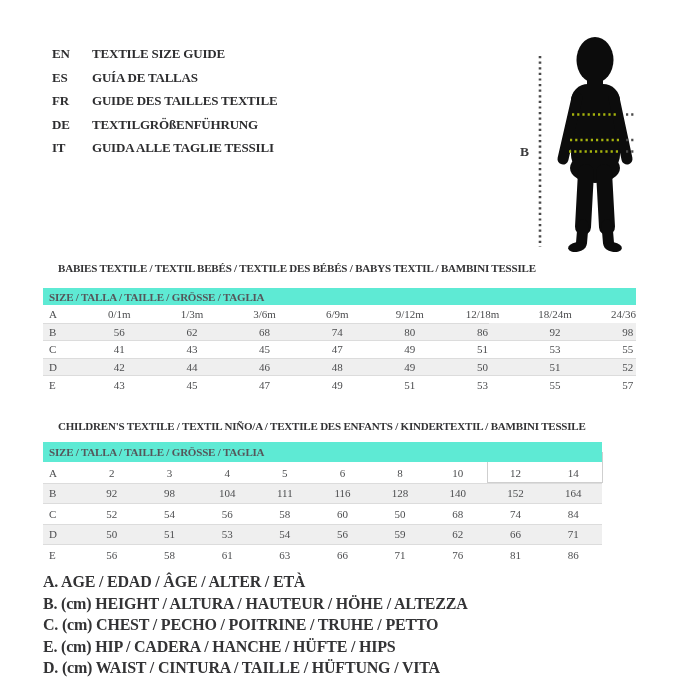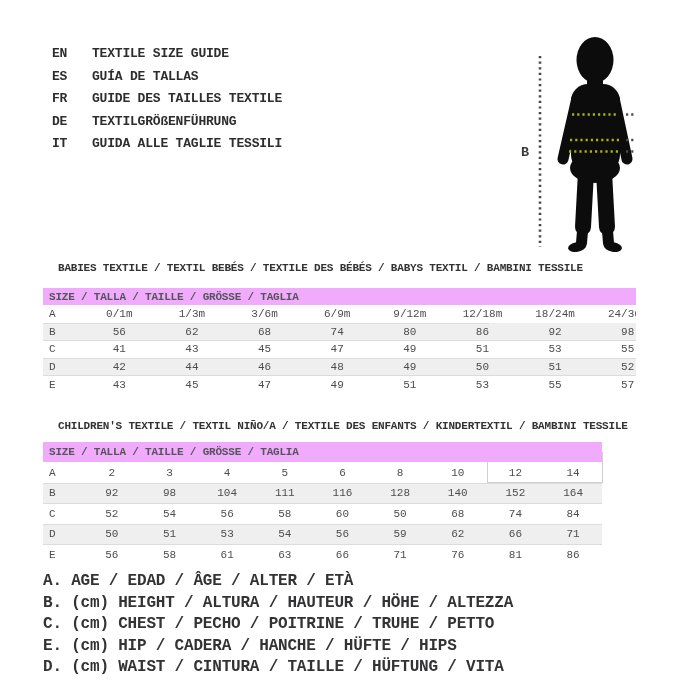--- a/index.html
+++ b/index.html
@@ -1,36 +1,36 @@
 <!DOCTYPE html>
 <html><head>
 <meta charset="utf-8">
 <style>
   html,body{margin:0;padding:0;background:#ffffff;}
   .canvas{
     position:relative;width:636px;height:700px;background:#ffffff;overflow:hidden;
-    font-family:Liberation Mono, monospace;color:#3a3a3c;
+    font-family:Liberation Serif, serif;color:#3a3a3c;
   }
   
   .langs{position:absolute;left:52px;top:46px;display:grid;grid-template-columns:40px auto;
     row-gap:7.5px;font-size:13px;font-weight:700;letter-spacing:-0.2px;color:#2d2d2f;}
   .langs .code{white-space:nowrap;}
   .langs .label{white-space:nowrap;}
   
   .figure{position:absolute;left:488px;top:20px;width:210px;height:240px;}
   
   .sec-title{position:absolute;left:58px;font-size:11px;font-weight:700;
     letter-spacing:-0.2px;color:#333335;white-space:nowrap;}
   
   .tblwrap{position:absolute;left:43px;}
   table{border-collapse:collapse;table-layout:fixed;}
   .tbl-babies{width:621px;}
   .tbl-children{width:559px;}
   td{font-size:11px;color:#4c4d4f;text-align:center;padding:0;position:relative;z-index:2;}
-  td.hdr{background:#f0abfc;color:#55565a;font-weight:700;text-align:left;
+  td.hdr{background:#5eead4;color:#55565a;font-weight:700;text-align:left;
     padding-left:6px;font-size:11px;letter-spacing:-0.2px;border-bottom:1px solid #ffffff;}
   td.rl{text-align:left;padding-left:6px;}
   .tbl-babies tr{height:17.5px;}
   .tbl-children tr{height:20.5px;}
   tbody tr.stripe td{background:#efefef;border-top:1px solid #dcdcdc;border-bottom:1px solid #dcdcdc;}
   .hl-box{position:absolute;z-index:1;}
   .hl-children{left:444px;top:10px;width:114px;height:29px;background:#ffffff;border:1px solid #cfcfcf;}
   .hl-babies{left:446px;top:5px;width:175px;height:31px;background:rgba(255,255,255,0.55);}
   
   .legend{position:absolute;left:43px;top:571px;font-size:16px;font-weight:700;

